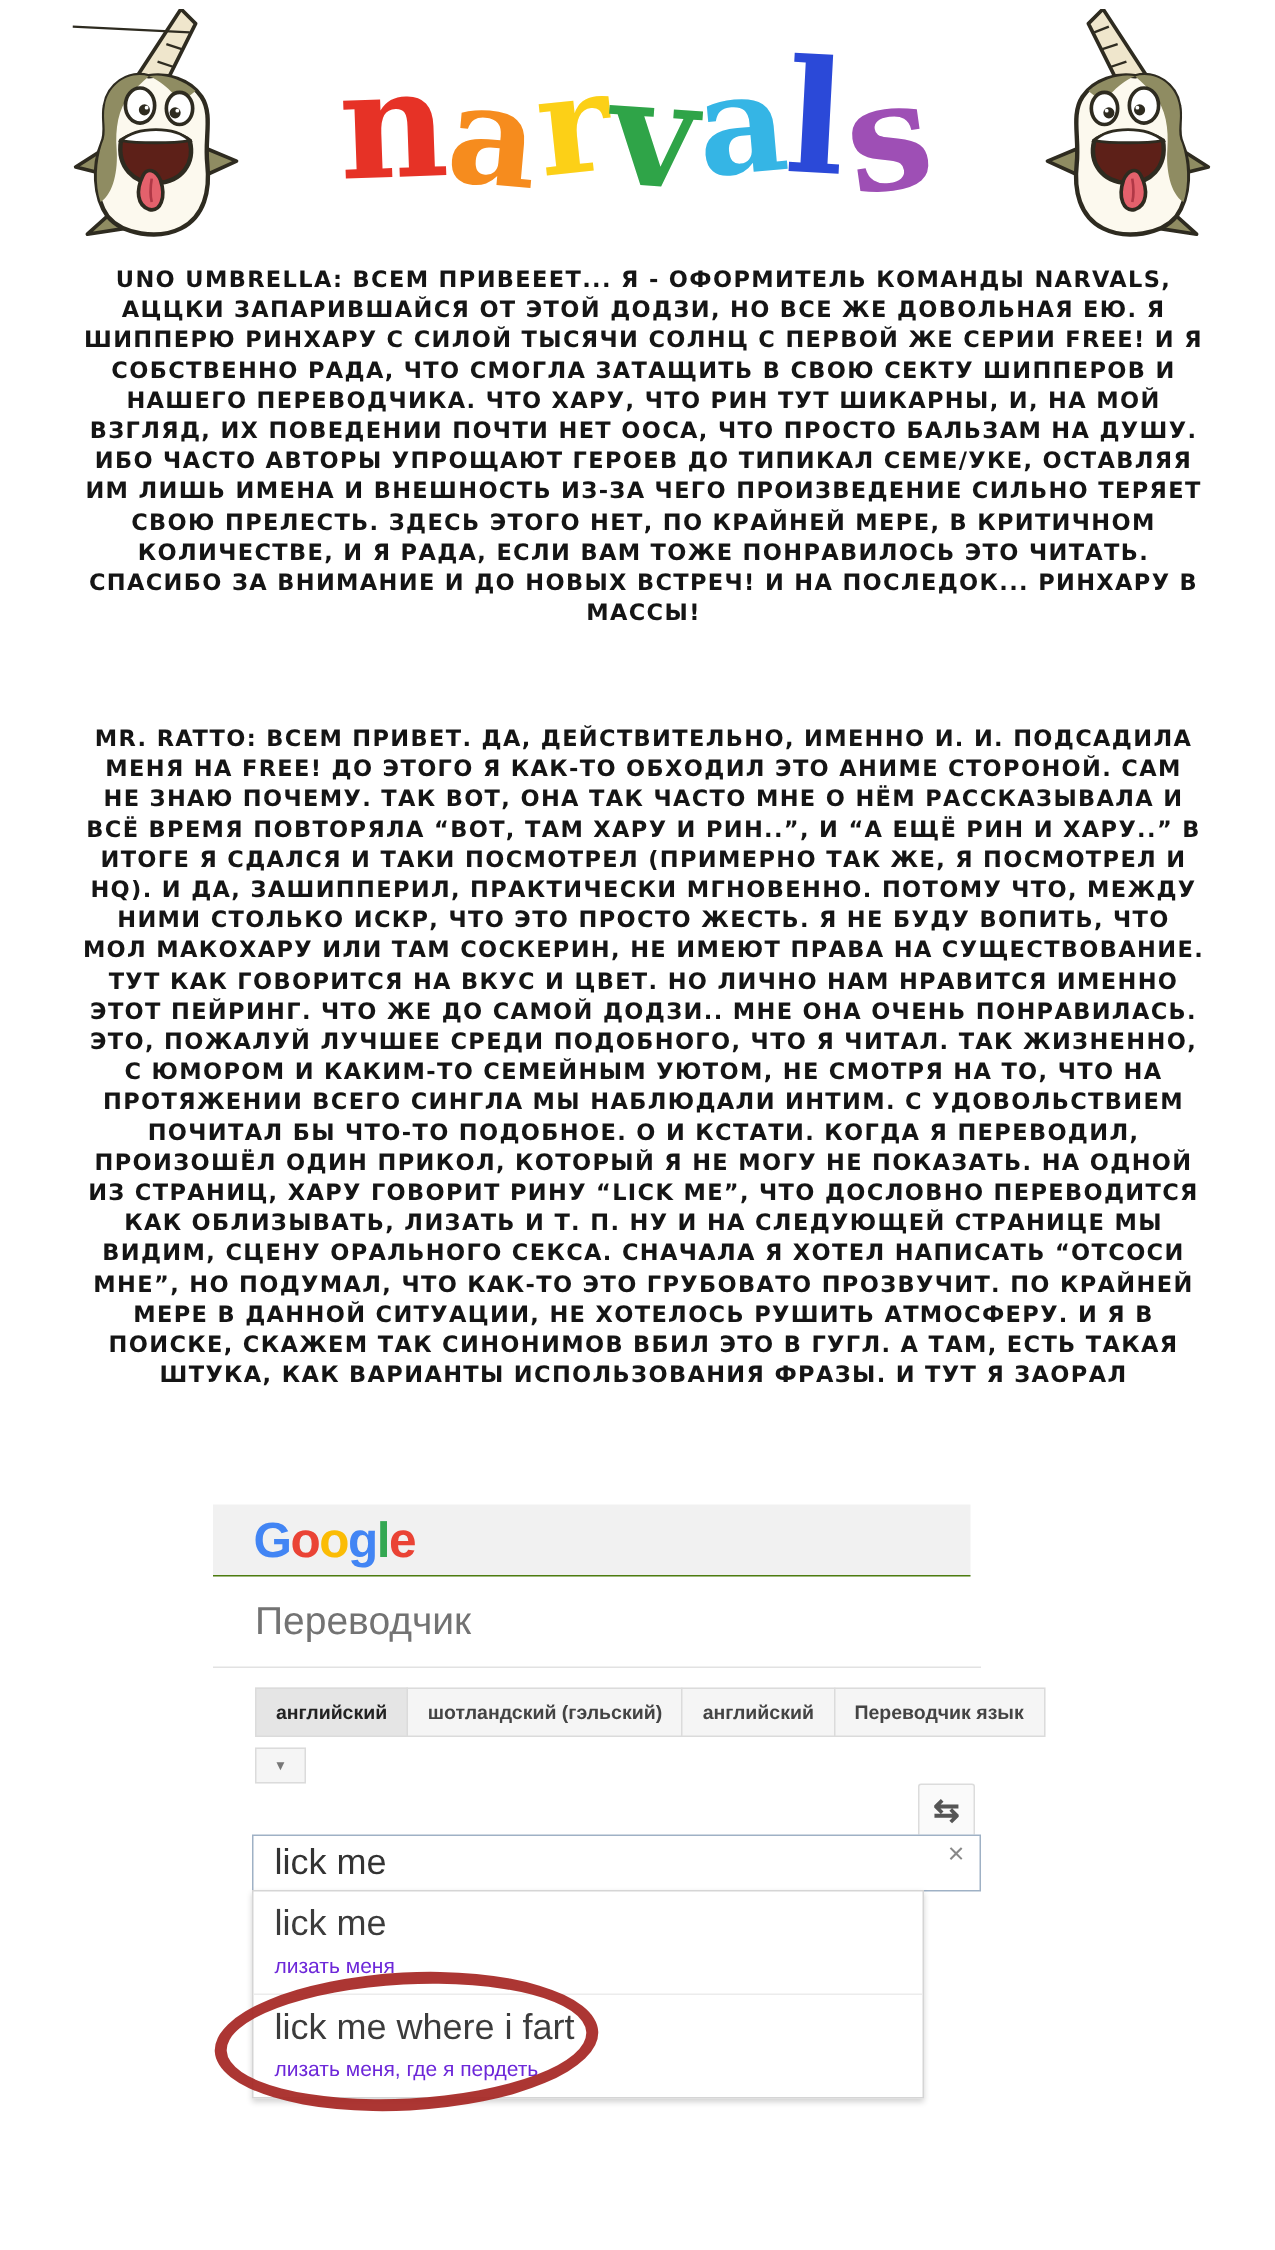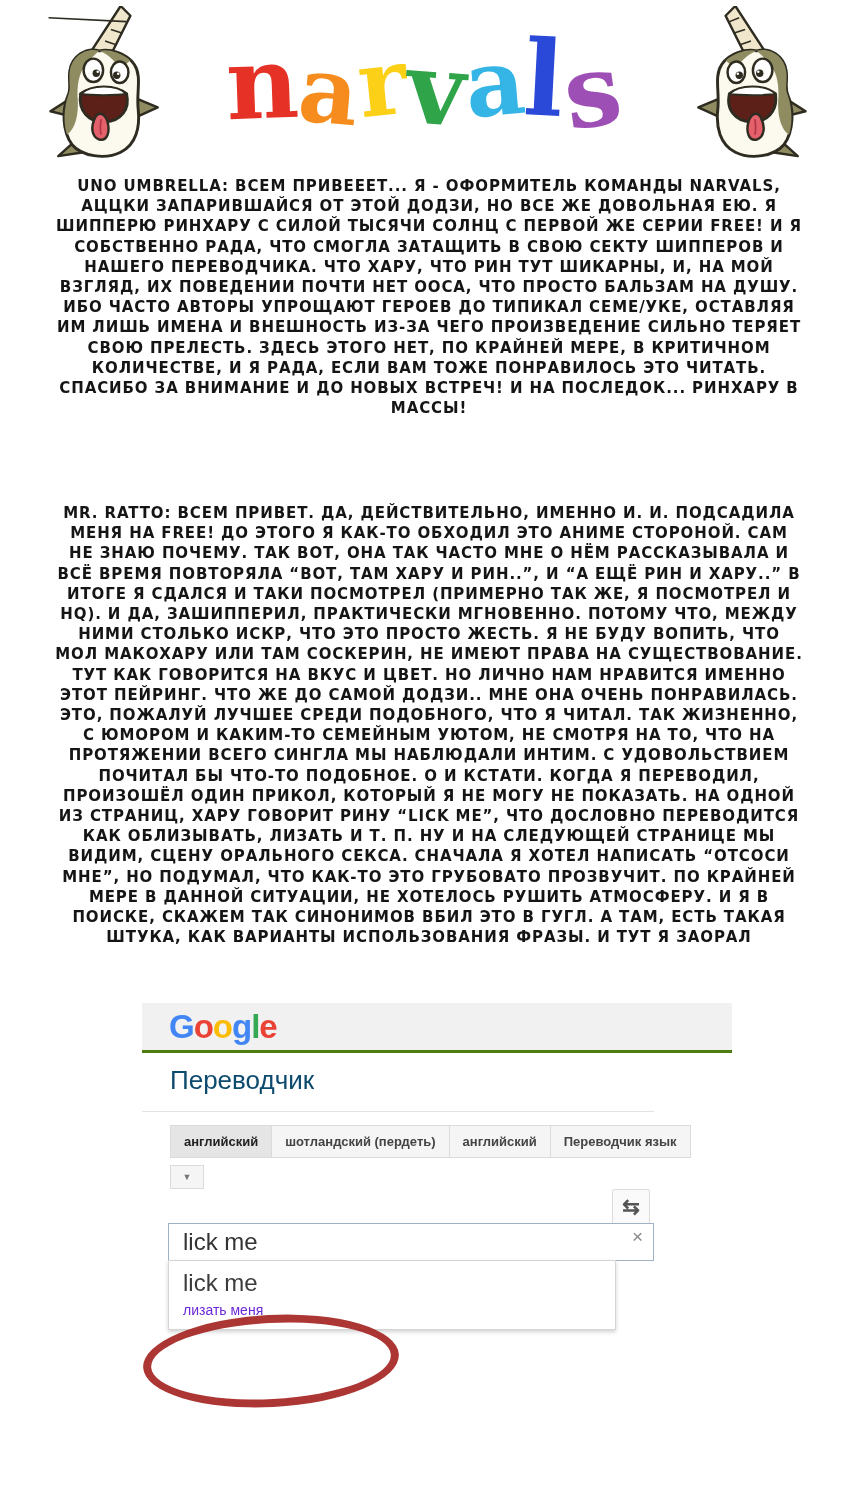--- a/index.html
+++ b/index.html
@@ -21,29 +21,29 @@
   .logo-word span:nth-child(5){font-size:.92em;transform:rotate(-5deg);}
   .logo-word span:nth-child(6){font-size:1.04em;transform:rotate(3deg);top:-4px;}
   .logo-word span:nth-child(7){transform:rotate(-8deg);top:8px;}
 
   
   .credits{position:absolute;left:55px;width:748px;margin:0;
            font-family:"DejaVu Sans",sans-serif;font-weight:bold;
            font-size:15px;line-height:20.2px;letter-spacing:.9px;color:#151515;
            text-align:center;white-space:pre-line;}
   .para1{top:176px;}
-  .para2{top:482px;margin-top:21px;}
+  .para2{top:482px;}
 
   
   .gshot{position:absolute;left:142px;top:1003px;width:537px;height:400px;background:#fff;}
-  .g-header{position:absolute;left:0;top:0;width:590px;height:47px;background:#f1f1f1;
-            border-bottom:3px solid #4d7c0f;}
+  .g-header{position:absolute;left:0;top:0;width:505px;height:47px;background:#f1f1f1;
+            border-bottom:1px solid #4d7c0f;}
   .g-logo{position:absolute;left:27px;top:6px;font-size:33px;font-weight:bold;
           letter-spacing:-1px;line-height:36px;}
-  .g-title{position:absolute;left:28px;top:62px;font-size:26px;color:#0c4a6e;}
+  .g-title{position:absolute;left:28px;top:62px;font-size:26px;color:#737373;}
   .g-divider{position:absolute;left:0;top:108px;width:512px;height:1px;background:#e2e2e2;}
   .g-tabs{position:absolute;left:28px;top:122px;display:flex;}
   .g-tab{padding:8px 13px;background:#f5f5f5;border:1px solid #dbdbdb;margin-right:-1px;
          font-size:13px;font-weight:bold;color:#444;white-space:nowrap;cursor:pointer;}
   .g-tab.selected{background:#e5e5e5;color:#222;position:relative;z-index:1;}
   .g-dd{position:absolute;left:28px;top:162px;width:32px;height:22px;background:#f5f5f5;
         border:1px solid #dbdbdb;color:#777;font-size:9px;display:flex;align-items:center;
         justify-content:center;cursor:pointer;}
   .g-swap{position:absolute;left:470px;top:186px;width:36px;height:34px;background:#fafafa;
           border:1px solid #dcdcdc;border-radius:2px;color:#555;font-size:21px;font-weight:bold;
@@ -144,21 +144,21 @@
 
   <section class="gshot">
     <div class="g-header">
       <div class="g-logo"><span style="color: rgb(66, 133, 244);">G</span><span style="color: rgb(234, 67, 53);">o</span><span style="color: rgb(251, 188, 5);">o</span><span style="color: rgb(66, 133, 244);">g</span><span style="color: rgb(52, 168, 83);">l</span><span style="color: rgb(234, 67, 53);">e</span></div>
     </div>
     <div class="g-title">Переводчик</div>
     <div class="g-divider"></div>
 
     <div class="g-tabs">
       <div class="g-tab selected">английский</div>
-      <div class="g-tab">шотландский (пердеть)</div>
+      <div class="g-tab">шотландский (гэльский)</div>
       <div class="g-tab">английский</div>
       <div class="g-tab">Переводчик язык</div>
     </div>
 
     <div class="g-dd">
       <span>▼</span>
     </div>
 
     <div class="g-swap">
       <span>⇆</span>
@@ -167,18 +167,22 @@
     <div class="g-inputbox">
       <input class="g-input" value="lick me" style="">
       <span class="g-close">×</span>
     </div>
 
     <div class="g-sugg">
       <div class="g-item">
         <div class="g-item-text">lick me</div>
         <div class="g-item-sub">лизать меня</div>
       </div>
+      <div class="g-item second">
+        <div class="g-item-text">lick me where i fart</div>
+        <div class="g-item-sub">лизать меня, где я пердеть</div>
+      </div>
     </div>
   </section>
 
   <div class="red-circle" style="border-color: rgb(165, 37, 34);"></div>
 
 </div>
 
 </body></html>

